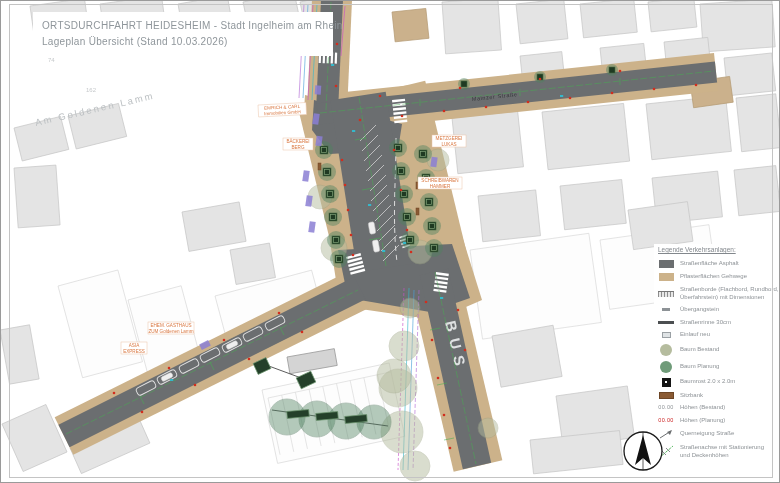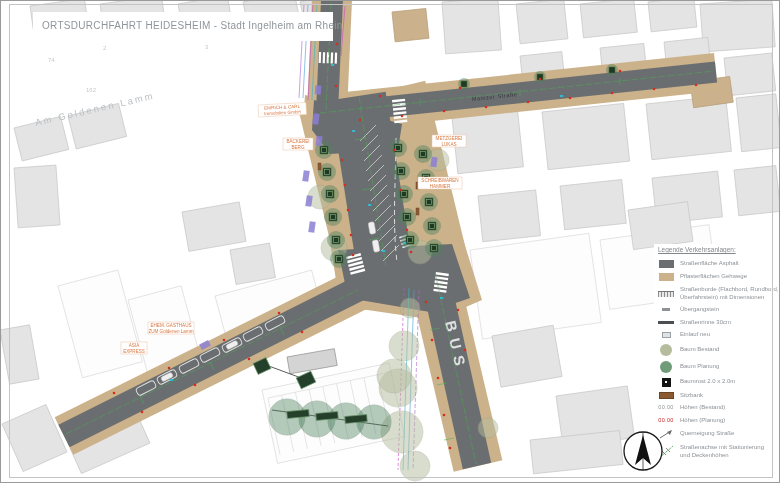--- a/index.html
+++ b/index.html
@@ -547,20 +547,21 @@
       <rect class="shopbox" width="26" height="12"></rect>
       <text class="shoptxt" x="13" y="5">ASIA</text>
       <text class="shoptxt" x="13" y="10.5">EXPRESS</text>
     </g>
   </g>
 </svg>
 
 
 <div class="titleblock">
   <span>ORTSDURCHFAHRT HEIDESHEIM - Stadt Ingelheim am Rhein</span>
+  <span>Lageplan Übersicht (Stand 10.03.2026)</span>
 </div>
 
 
 <div class="legend">
   <div class="legend-title">Legende Verkehrsanlagen:</div>
 
   <div class="lrow">
     <span class="lsw">
           <span class="sw-asphalt"></span>
         </span>

